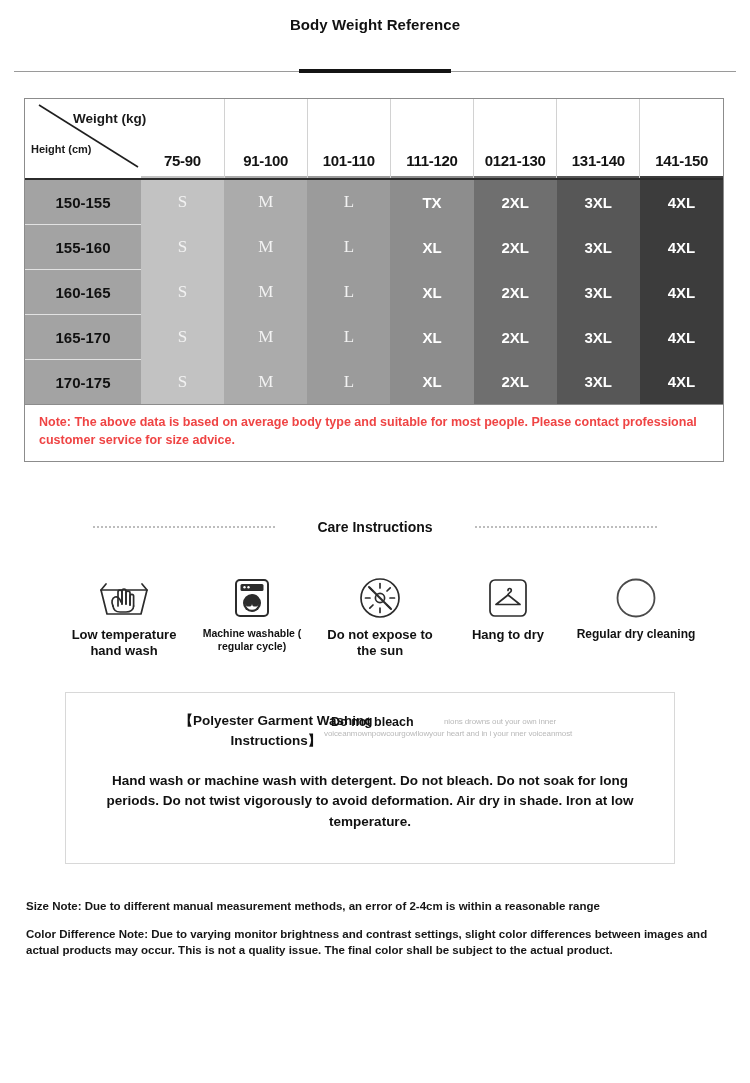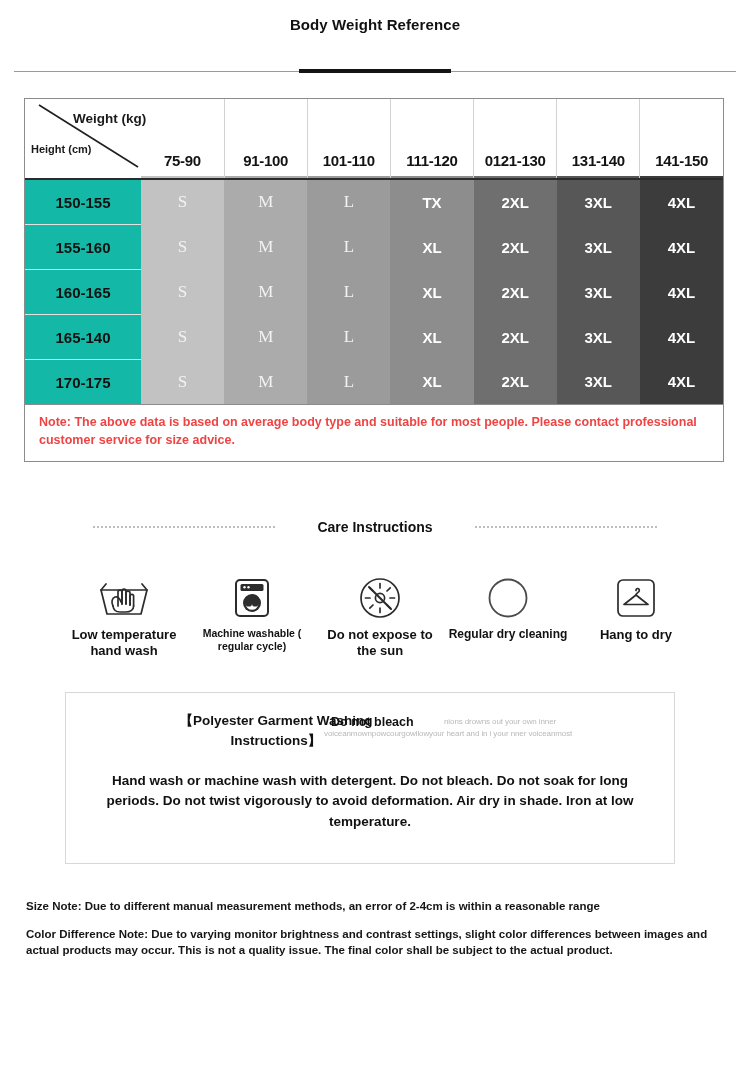--- a/index.html
+++ b/index.html
@@ -115,21 +115,21 @@
   }
   .col-head.no-div {
     border-left: none;
   }
 
   .row-head {
     text-align: center;
     font-size: 15px;
     font-weight: bold;
     color: #111;
-    background: #14b8a6;
+    background: #a3a3a3;
     height: 44px;
     border-top: 1px solid #e2e2e2;
   }
   .size-table tr.data-row:first-of-type .row-head {
     border-top: none;
   }
   .size-cell {
     text-align: center;
     height: 44px;
     color: #ffffff;
@@ -342,21 +342,21 @@
         <td class="size-cell serif" style="background: rgb(194, 194, 194);">S</td>
         <td class="size-cell serif" style="background: rgb(171, 171, 171);">M</td>
         <td class="size-cell serif" style="background: rgb(155, 155, 155);">L</td>
         <td class="size-cell" style="background: rgb(141, 141, 141);">XL</td>
         <td class="size-cell" style="background: rgb(111, 111, 111);">2XL</td>
         <td class="size-cell" style="background: rgb(87, 87, 87);">3XL</td>
         <td class="size-cell" style="background: rgb(60, 60, 60);">4XL</td>
       </tr>
 
       <tr class="data-row">
-        <td class="row-head">165-140</td>
+        <td class="row-head">165-170</td>
         <td class="size-cell serif" style="background: rgb(194, 194, 194);">S</td>
         <td class="size-cell serif" style="background: rgb(171, 171, 171);">M</td>
         <td class="size-cell serif" style="background: rgb(155, 155, 155);">L</td>
         <td class="size-cell" style="background: rgb(141, 141, 141);">XL</td>
         <td class="size-cell" style="background: rgb(111, 111, 111);">2XL</td>
         <td class="size-cell" style="background: rgb(87, 87, 87);">3XL</td>
         <td class="size-cell" style="background: rgb(60, 60, 60);">4XL</td>
       </tr>
 
       <tr class="data-row">
@@ -430,38 +430,38 @@
         <line x1="32.2" y1="11.8" x2="29" y2="15"></line>
         <line x1="15" y1="29" x2="11.8" y2="32.2"></line>
         <line x1="11" y1="11" x2="33" y2="33" stroke-width="2.1"></line>
       </svg>
     </div>
     <div class="care-label big">Do not expose to the sun</div>
   </div>
 
   <div class="care-item">
     <div class="care-icon">
-      <svg width="44" height="44" viewBox="0 0 44 44" fill="none" stroke="#4a4a4a" stroke-width="1.8">
-        <circle cx="22" cy="22" r="18.5"></circle>
-      </svg>
-    </div>
-    <div class="care-label med">Regular dry cleaning</div>
-  </div>
-
-  <div class="care-item">
-    <div class="care-icon">
       <svg width="42" height="42" viewBox="0 0 42 42" fill="none" stroke="#2c2c2c" stroke-width="1.7" stroke-linecap="round" stroke-linejoin="round">
         <rect x="3" y="3" width="36" height="36" rx="5"></rect>
         <path d="M21 13.5 C21 10.8 24.3 10.8 24.3 13.5 C24.3 15.6 21 15.6 21 18"></path>
         <path d="M21 18 L9 27.5 L33 27.5 Z"></path>
       </svg>
     </div>
     <div class="care-label big">Hang to dry</div>
   </div>
 
+  <div class="care-item">
+    <div class="care-icon">
+      <svg width="44" height="44" viewBox="0 0 44 44" fill="none" stroke="#4a4a4a" stroke-width="1.8">
+        <circle cx="22" cy="22" r="18.5"></circle>
+      </svg>
+    </div>
+    <div class="care-label med">Regular dry cleaning</div>
+  </div>
+
 </div>
 
 <div class="wash-box">
   <div class="wash-top">
     <div class="ghost-text">
       <span class="indent">nions drowns out your own inner</span>
       <span>voiceanmownpowcourgowllowyour heart and in i your nner voiceanmost</span>
     </div>
     <div class="wash-bracket">【Polyester Garment Washing Instructions】</div>
     <div class="wash-bleach">Do not bleach</div>

